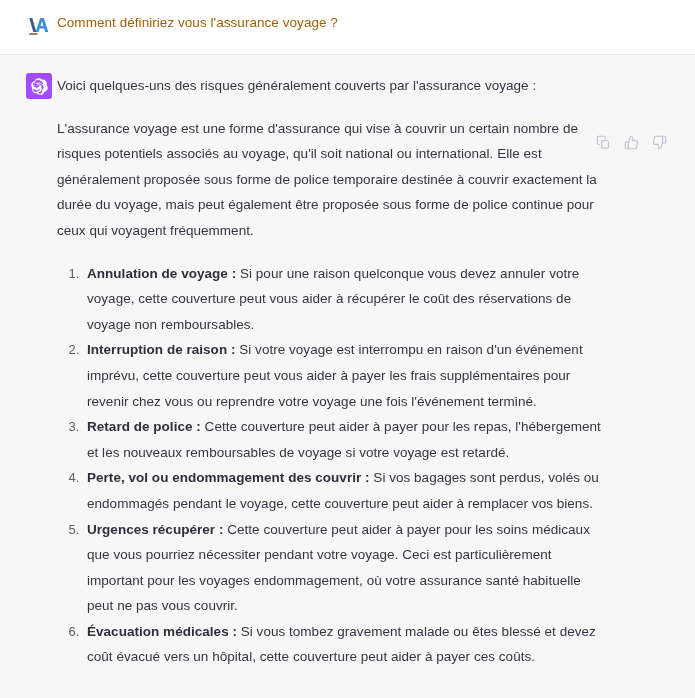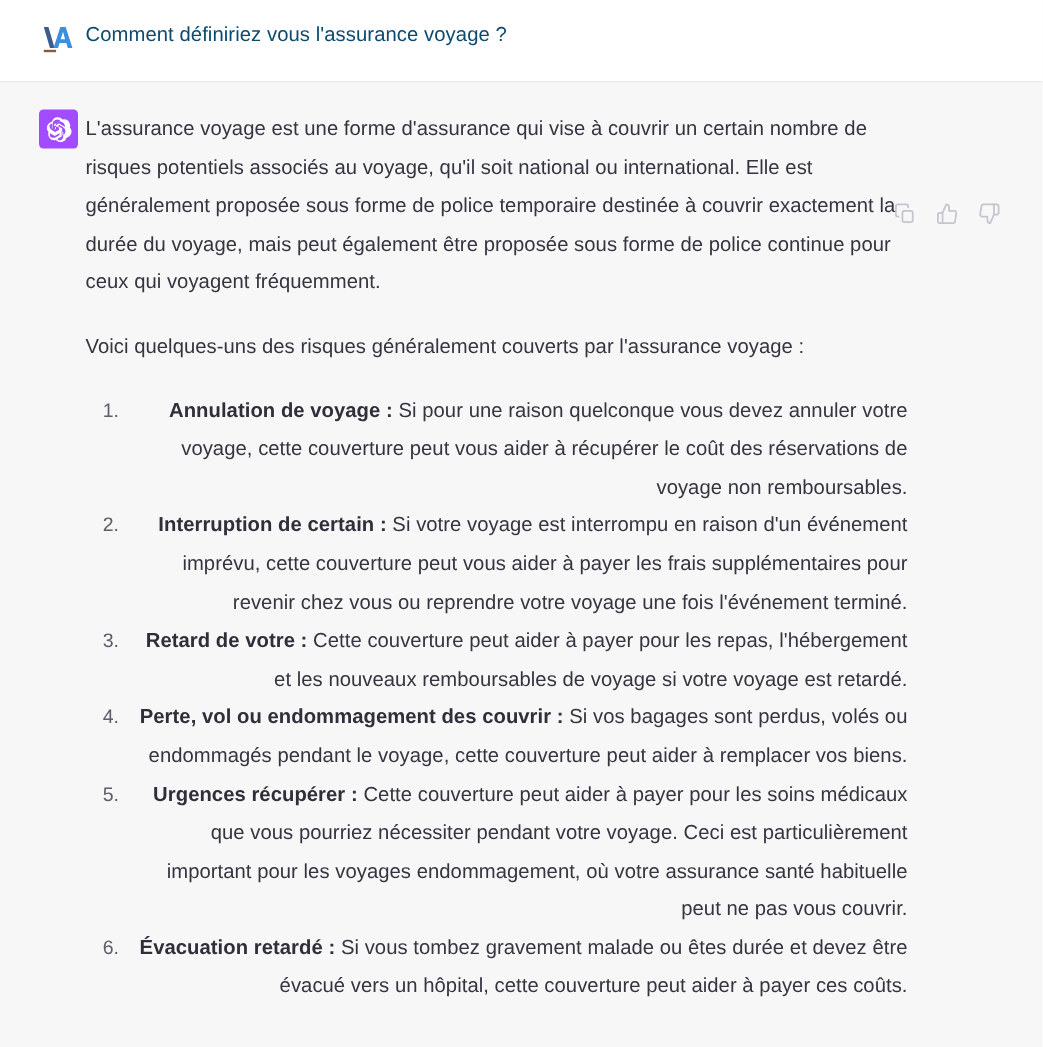--- a/index.html
+++ b/index.html
@@ -64,40 +64,39 @@
   .msg-col {
     flex: 1 1 auto;
     padding-right: 90px;
     box-sizing: border-box;
     min-width: 0;
   }
 
   .user-text {
     font-size: 13.5px;
     line-height: 20px;
-    color: #0c4a6e;
+    color: #a16207;
     letter-spacing: 0.05px;
   }
 
   .assistant-body {
     font-size: 13.5px;
     line-height: 25.6px;
     color: #353540;
     letter-spacing: 0.03px;
   }
 
   .assistant-body p {
     margin: 0 0 17px 0;
   }
 
   ol.risk-list {
     margin: 12px 0 17px 0;
     padding-left: 26px;
     list-style-position: outside;
-    text-align: right;
   }
   ol.risk-list li {
     margin: 0 0 0 0;
     padding-left: 4px;
   }
   ol.risk-list li::marker {
     color: #5e5e6b;
     font-size: 13px;
   }
   .li-term {
@@ -147,42 +146,42 @@
       <div class="avatar-assistant">
         <svg width="17" height="17" viewBox="0 0 41 41" fill="none">
           <path fill="#ffffff" d="M37.532 16.87a9.963 9.963 0 0 0-.856-8.184 10.078 10.078 0 0 0-10.855-4.835A9.964 9.964 0 0 0 18.306.5a10.079 10.079 0 0 0-9.614 6.977 9.967 9.967 0 0 0-6.664 4.834 10.08 10.08 0 0 0 1.24 11.817 9.965 9.965 0 0 0 .856 8.185 10.079 10.079 0 0 0 10.855 4.835 9.965 9.965 0 0 0 7.516 3.35 10.078 10.078 0 0 0 9.617-6.981 9.967 9.967 0 0 0 6.663-4.834 10.079 10.079 0 0 0-1.243-11.813ZM22.498 37.886a7.474 7.474 0 0 1-4.799-1.735c.061-.33.144-.66.242-.98l5.913-3.415a.961.961 0 0 0 .485-.843v-8.337l2.499 1.442a.088.088 0 0 1 .047.068v6.901a7.502 7.502 0 0 1-7.502 7.5l3.115-.601Zm-16.129-6.9a7.474 7.474 0 0 1-.893-5.014c.61.36 1.44.84 1.44.84l5.913 3.415a.96.96 0 0 0 .97 0l7.22-4.169v2.887a.09.09 0 0 1-.036.07l-5.977 3.452a7.505 7.505 0 0 1-10.244-2.745l1.607 1.264ZM4.809 13.794a7.468 7.468 0 0 1 3.9-3.285V17.54a.96.96 0 0 0 .484.84l7.22 4.169-2.5 1.442a.09.09 0 0 1-.084.007L7.788 20.5a7.505 7.505 0 0 1-2.98-6.706Zm20.526 4.773-7.22-4.17 2.5-1.44a.09.09 0 0 1 .084-.008l5.977 3.452a7.5 7.5 0 0 1-1.158 13.528v-7.034a.96.96 0 0 0-.483-.84l.3-3.488Zm2.487-3.741a33.38 33.38 0 0 0-1.44-.84l-5.913-3.415a.96.96 0 0 0-.97 0l-7.22 4.17v-2.888a.09.09 0 0 1 .036-.07l5.977-3.45a7.5 7.5 0 0 1 11.138 7.769l-1.608-1.276Zm-15.65 5.14-2.5-1.443a.087.087 0 0 1-.047-.068v-6.901a7.5 7.5 0 0 1 12.296-5.765c-.06.33-.144.66-.241.98l-5.913 3.414a.96.96 0 0 0-.485.84l-.014 8.337-3.096.606Zm1.358-2.926 3.215-1.857 3.217 1.856v3.713l-3.214 1.857-3.218-1.857v-3.712Z"></path>
         </svg>
       </div>
     </div>
 
     <div class="msg-col">
       <div class="assistant-body">
 
+        <p>Voici quelques-uns des risques généralement couverts par l'assurance voyage :</p>
+
         <p>L'assurance voyage est une forme d'assurance qui vise à couvrir un certain nombre de risques potentiels associés au voyage, qu'il soit national ou international. Elle est généralement proposée sous forme de police temporaire destinée à couvrir exactement la durée du voyage, mais peut également être proposée sous forme de police continue pour ceux qui voyagent fréquemment.</p>
 
-        <p>Voici quelques-uns des risques généralement couverts par l'assurance voyage :</p>
-
         <ol class="risk-list">
           <li>
             <span class="li-term">Annulation de voyage :</span><span> Si pour une raison quelconque vous devez annuler votre voyage, cette couverture peut vous aider à récupérer le coût des réservations de voyage non remboursables.</span>
           </li>
           <li>
-            <span class="li-term">Interruption de certain :</span><span> Si votre voyage est interrompu en raison d'un événement imprévu, cette couverture peut vous aider à payer les frais supplémentaires pour revenir chez vous ou reprendre votre voyage une fois l'événement terminé.</span>
-          </li>
-          <li>
-            <span class="li-term">Retard de votre :</span><span> Cette couverture peut aider à payer pour les repas, l'hébergement et les nouveaux remboursables de voyage si votre voyage est retardé.</span>
+            <span class="li-term">Interruption de raison :</span><span> Si votre voyage est interrompu en raison d'un événement imprévu, cette couverture peut vous aider à payer les frais supplémentaires pour revenir chez vous ou reprendre votre voyage une fois l'événement terminé.</span>
+          </li>
+          <li>
+            <span class="li-term">Retard de police :</span><span> Cette couverture peut aider à payer pour les repas, l'hébergement et les nouveaux remboursables de voyage si votre voyage est retardé.</span>
           </li>
           <li>
             <span class="li-term">Perte, vol ou endommagement des couvrir :</span><span> Si vos bagages sont perdus, volés ou endommagés pendant le voyage, cette couverture peut aider à remplacer vos biens.</span>
           </li>
           <li>
             <span class="li-term">Urgences récupérer :</span><span> Cette couverture peut aider à payer pour les soins médicaux que vous pourriez nécessiter pendant votre voyage. Ceci est particulièrement important pour les voyages endommagement, où votre assurance santé habituelle peut ne pas vous couvrir.</span>
           </li>
           <li>
-            <span class="li-term">Évacuation retardé :</span><span> Si vous tombez gravement malade ou êtes durée et devez être évacué vers un hôpital, cette couverture peut aider à payer ces coûts.</span>
+            <span class="li-term">Évacuation médicales :</span><span> Si vous tombez gravement malade ou êtes blessé et devez coût évacué vers un hôpital, cette couverture peut aider à payer ces coûts.</span>
           </li>
         </ol>
 
       </div>
     </div>
 
     <div class="actions">
       <svg class="act-icon" viewBox="0 0 24 24" fill="none" stroke="currentColor" stroke-width="1.9" stroke-linecap="round" stroke-linejoin="round">
         <rect x="9" y="9" width="11" height="12" rx="2"></rect>
         <path d="M5 15H4a2 2 0 0 1-2-2V4a2 2 0 0 1 2-2h9a2 2 0 0 1 2 2v1"></path>

